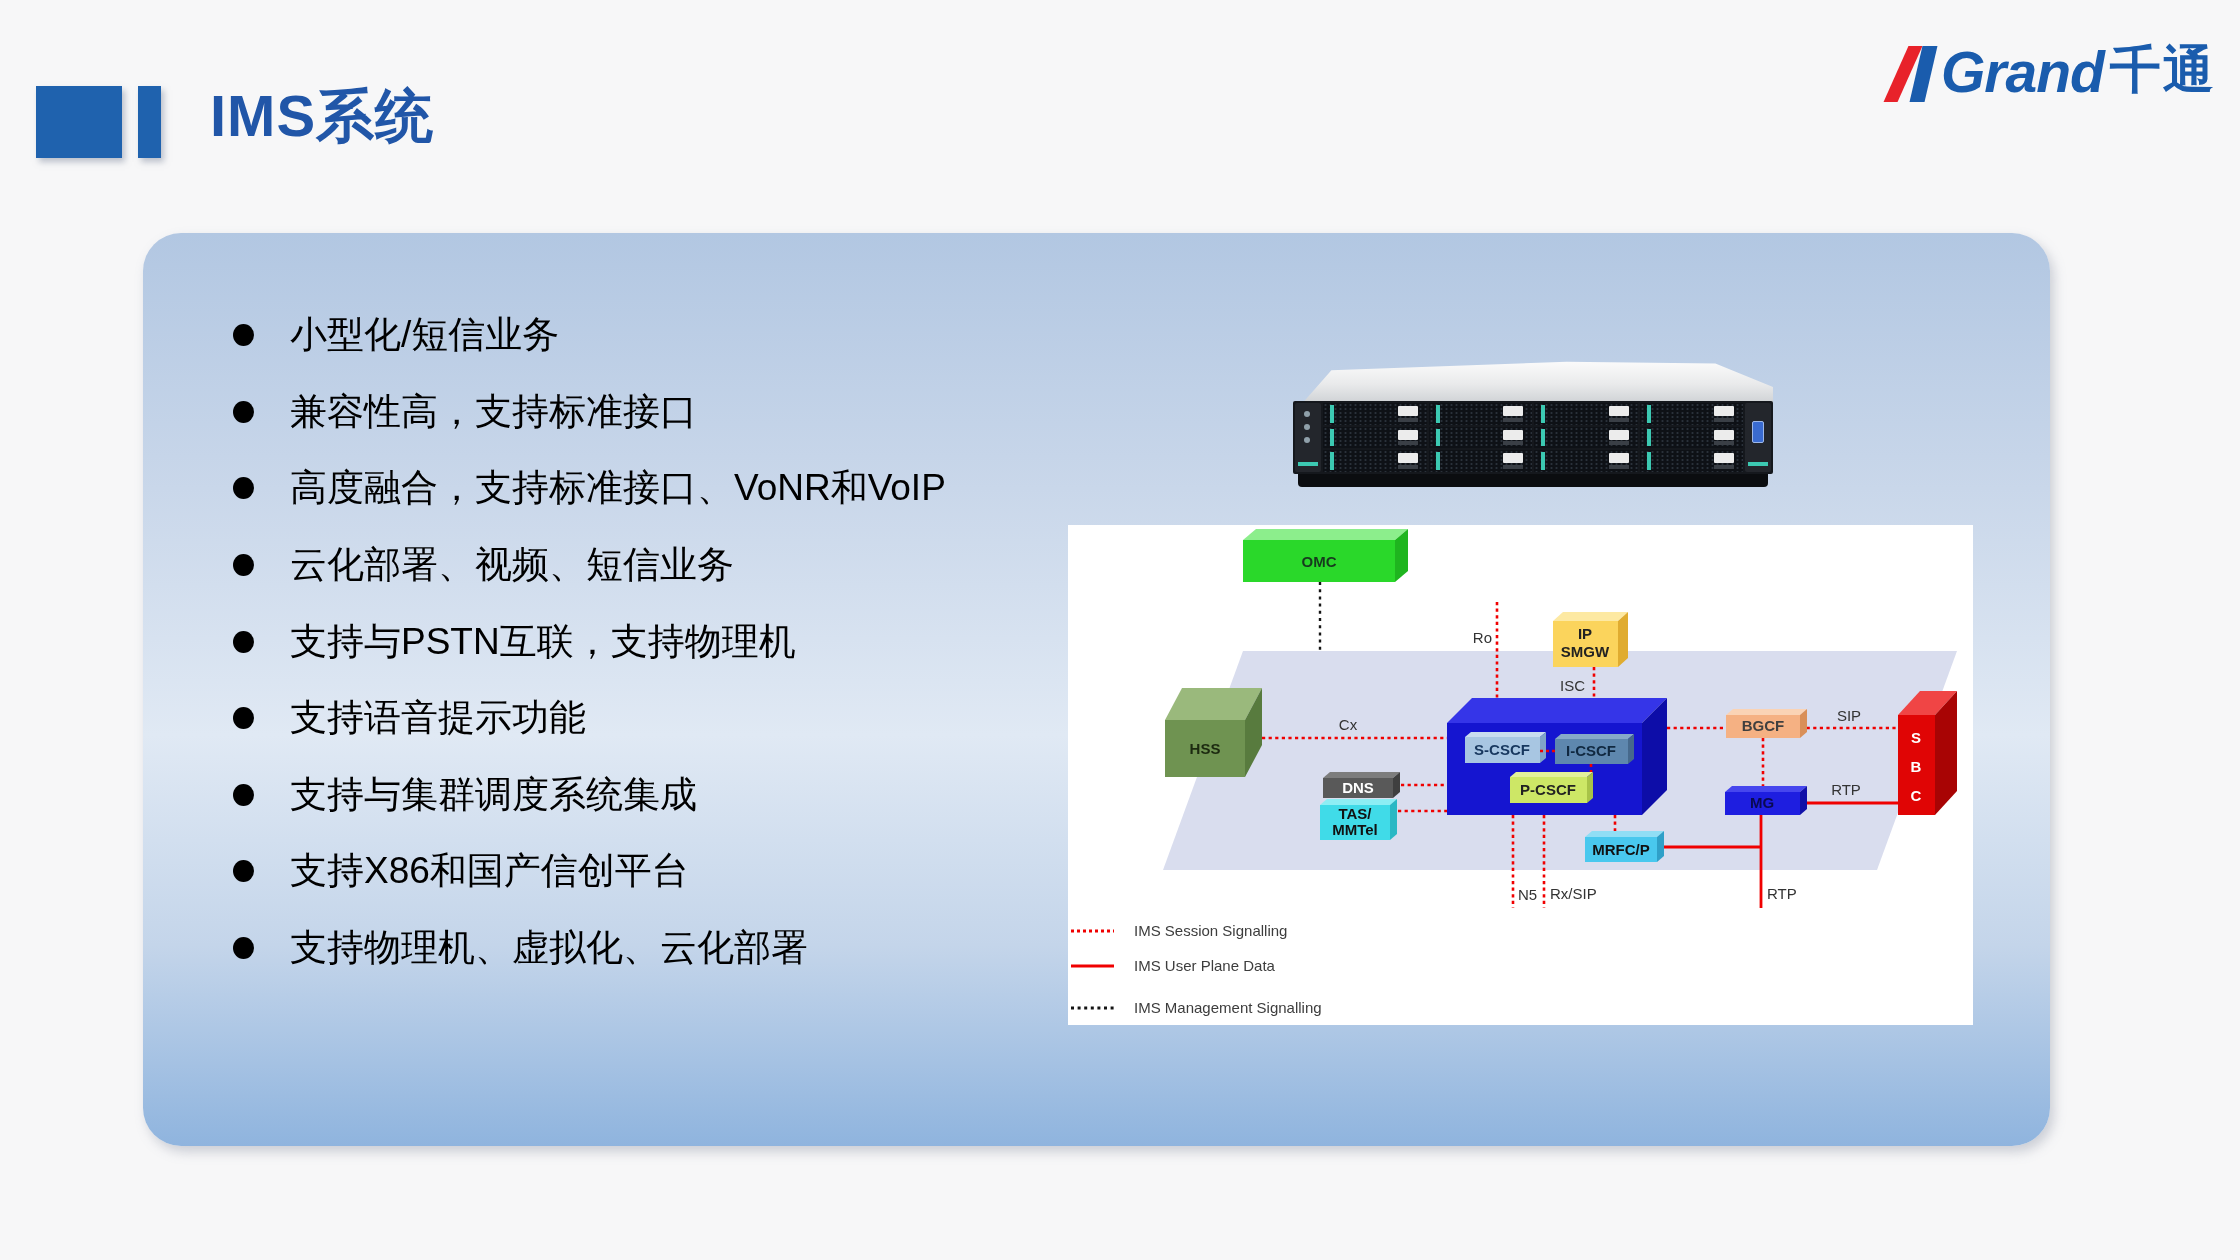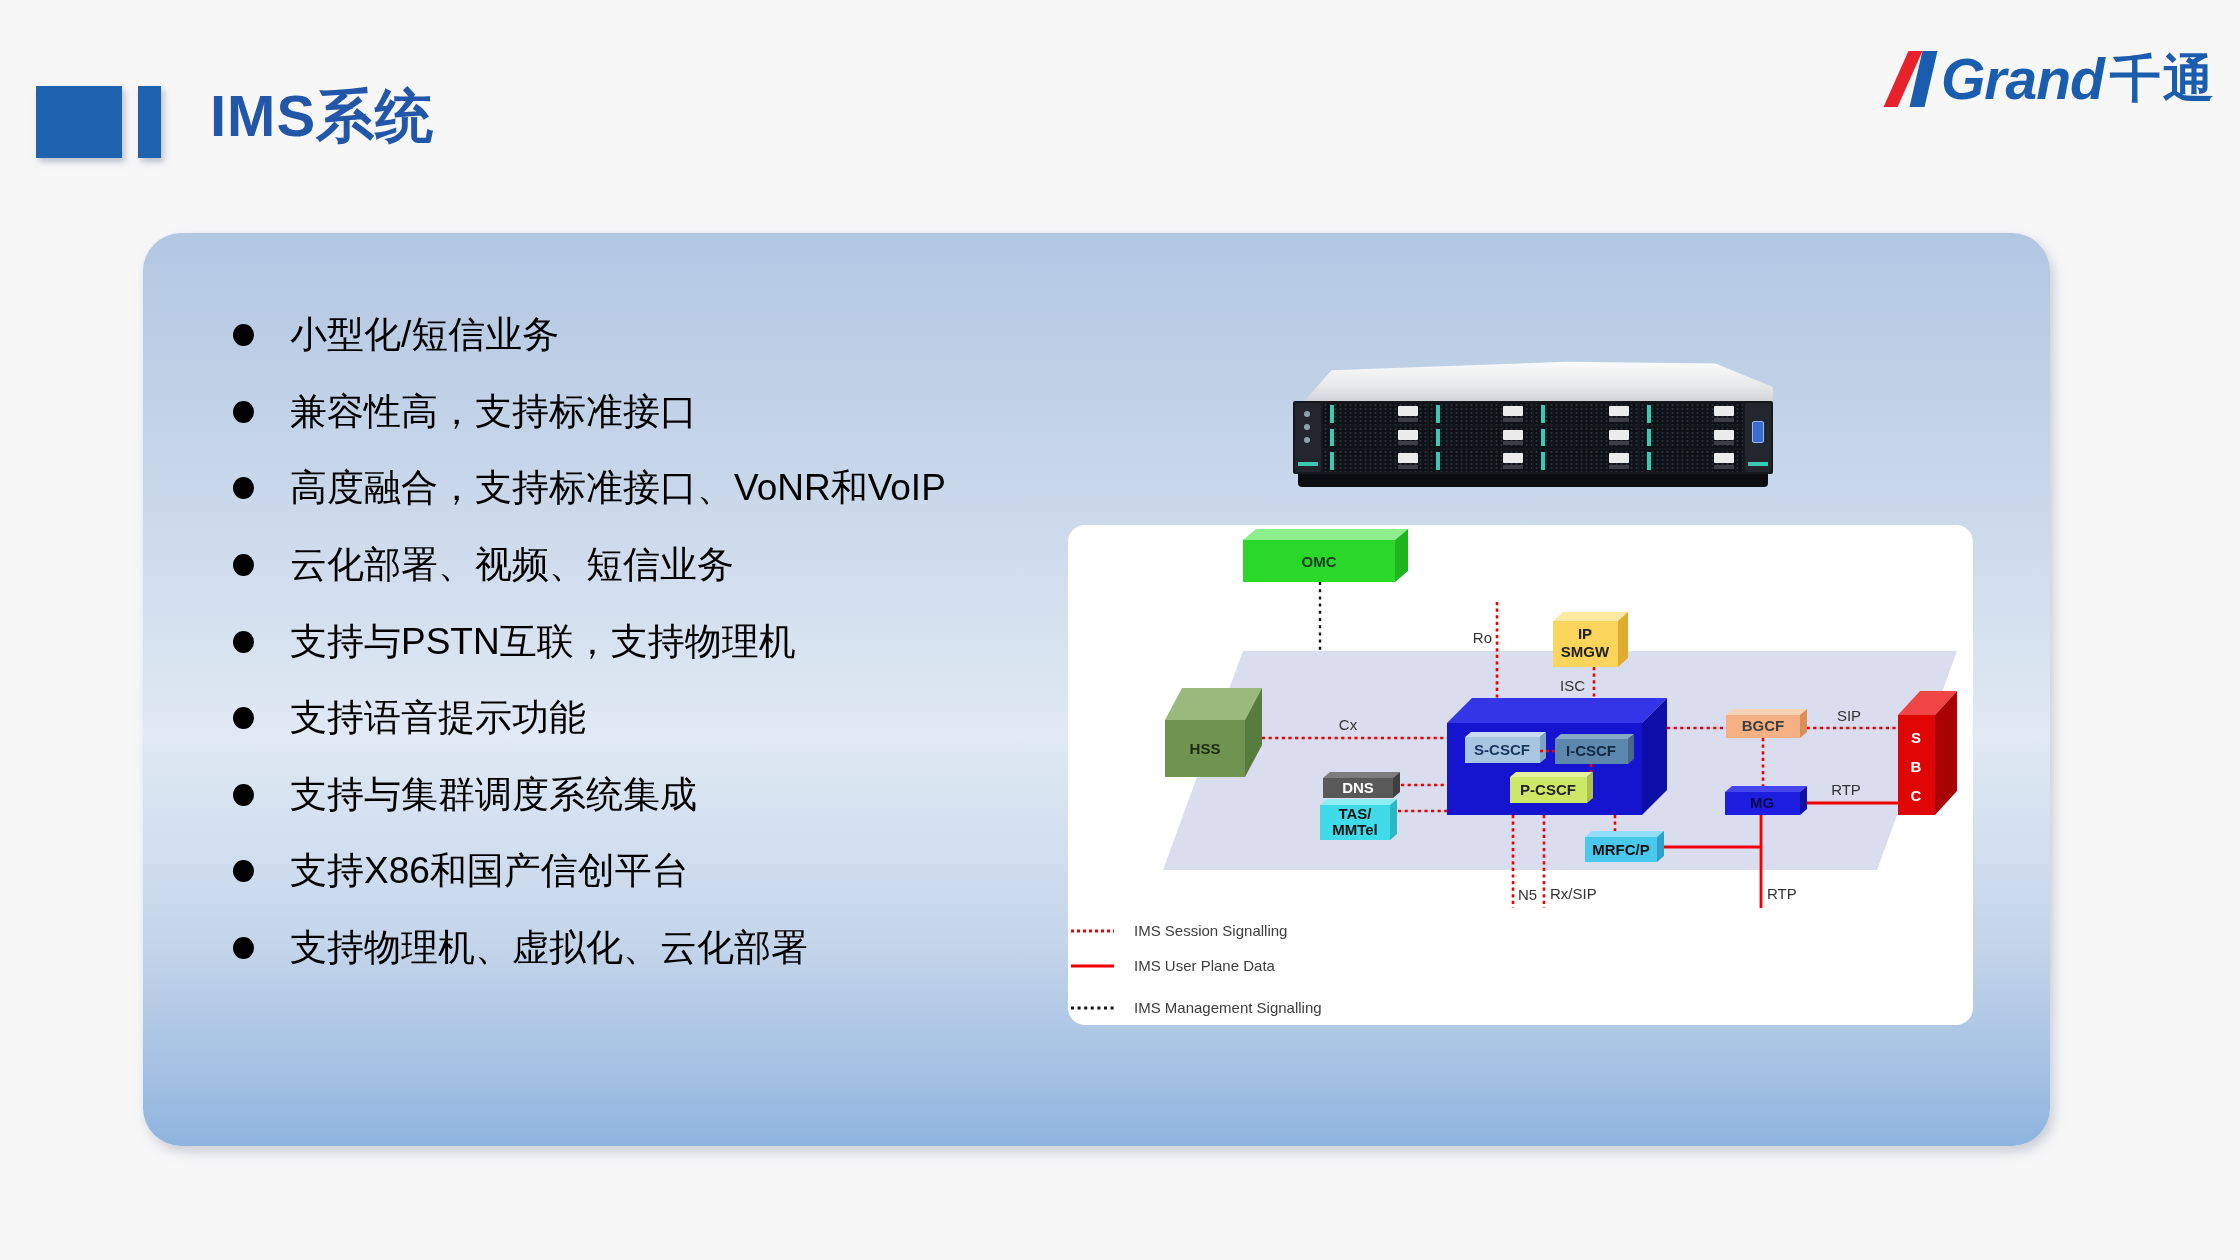--- a/index.html
+++ b/index.html
@@ -5,21 +5,21 @@
   html,body{margin:0;padding:0;background:#f7f7f8;}
   *{box-sizing:border-box;font-family:"Liberation Sans", sans-serif;}
   .slide{position:relative;width:2240px;height:1260px;background:#f7f7f8;overflow:hidden;}
 
   
   .deco-big{position:absolute;left:36px;top:86px;width:86px;height:72px;background:#1f62ae;box-shadow:3px 4px 6px rgba(130,140,160,.5);}
   .deco-small{position:absolute;left:138px;top:86px;width:23px;height:72px;background:#1f62ae;box-shadow:3px 4px 6px rgba(130,140,160,.5);}
   .page-title{position:absolute;left:210px;top:84px;font-size:58px;line-height:1.1;font-weight:bold;color:#2156a8;letter-spacing:1px;}
 
   
-  .logo{position:absolute;left:1893px;top:41px;height:76px;display:flex;align-items:center;}
+  .logo{position:absolute;left:1893px;top:29px;height:76px;display:flex;align-items:flex-end;}
   .lambda{position:relative;width:46px;height:62px;display:inline-block;}
   .lambda .l-red{position:absolute;left:3px;top:3px;width:14px;height:56px;background:#e8222a;transform:skewX(-24deg);}
   .lambda .l-blue{position:absolute;left:23px;top:3px;width:15px;height:56px;background:#1a5cad;transform:skewX(-13deg);}
   .logo-grand{font-size:57px;font-weight:bold;font-style:italic;color:#1a5cad;letter-spacing:-1px;margin-left:2px;}
   .logo-cn{font-size:51px;font-weight:bold;color:#1a5cad;margin-left:6px;letter-spacing:2px;}
 
   
   .content-box{position:absolute;left:143px;top:233px;width:1907px;height:913px;border-radius:38px;
     background:linear-gradient(180deg,#b2c7e2 0%,#c9d7ea 28%,#e0e9f4 55%,#c4d5ea 78%,#8fb4de 100%);
     box-shadow:4px 6px 12px rgba(120,130,150,.35);}
@@ -41,21 +41,21 @@
   .server .ear .teal{position:absolute;left:3px;right:3px;bottom:6px;height:4px;background:#3cc9b2;}
   .server .ear .vga{position:absolute;left:7px;top:18px;width:12px;height:22px;background:#3a6bd0;border:1px solid #9db7e8;border-radius:2px;}
   .server .bays{flex:1;display:grid;grid-template-columns:repeat(4,1fr);grid-template-rows:repeat(3,1fr);gap:2px;margin:0 2px;}
   .server .bay{position:relative;background:#0e1116;background-image:radial-gradient(#2a313a 1px,transparent 1.3px);background-size:5px 4px;border-radius:1px;}
   .server .bay .stripe{position:absolute;left:7px;top:2px;bottom:2px;width:4px;background:#3cc9b2;}
   .server .bay .tab{position:absolute;right:9px;top:3px;width:20px;height:10px;background:#ececec;border-radius:1px;}
   .server .bay .tag{position:absolute;right:9px;bottom:3px;width:20px;height:4px;background:#3a3f46;}
   .server .base{position:absolute;left:5px;right:5px;bottom:0;height:13px;background:#0b0d10;border-radius:0 0 4px 4px;}
 
   
-  .diagram-panel{position:absolute;left:1068px;top:525px;width:905px;height:500px;background:#ffffff;border-radius:17px;}
+  .diagram-panel{position:absolute;left:1068px;top:525px;width:905px;height:500px;background:#ffffff;}
   .diagram-panel svg{display:block;width:100%;height:100%;}
   .node-label{font-weight:bold;font-size:15px;}
   .edge-label{font-size:15px;fill:#333333;}
   .legend-label{font-size:15px;fill:#3d3d3d;}
 </style>
 </head>
 <body>
 
 <div class="slide">
 

